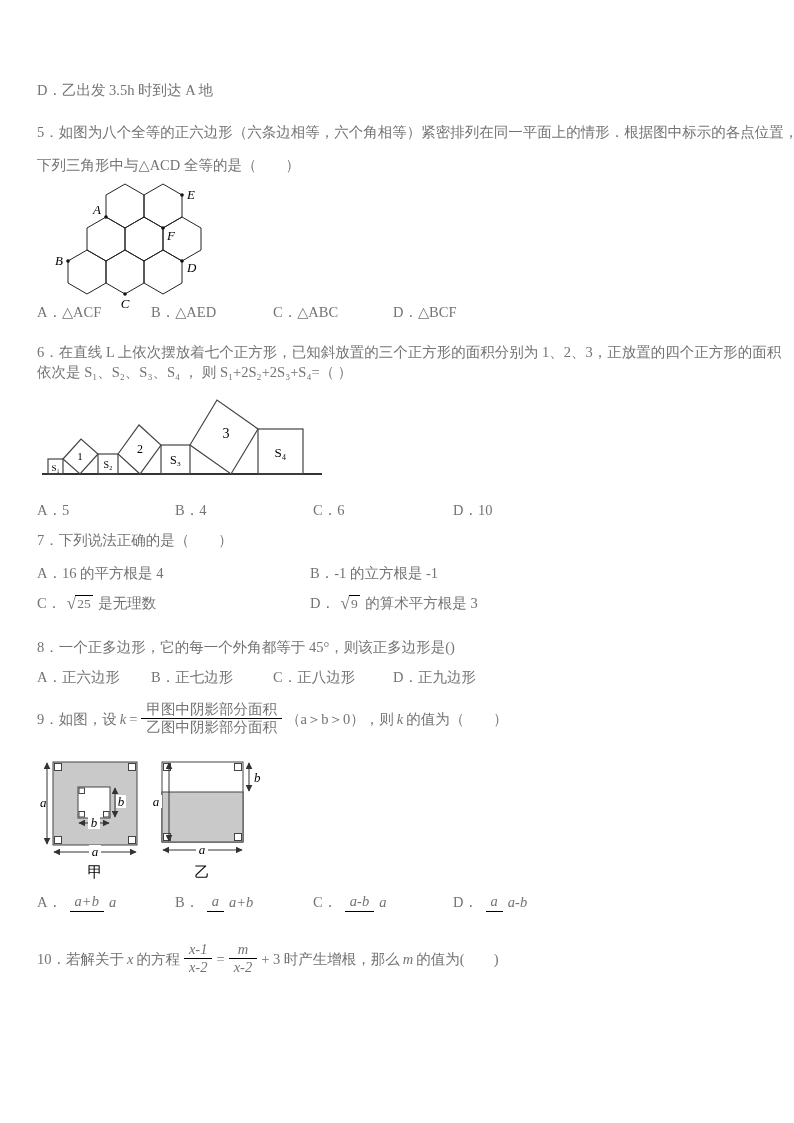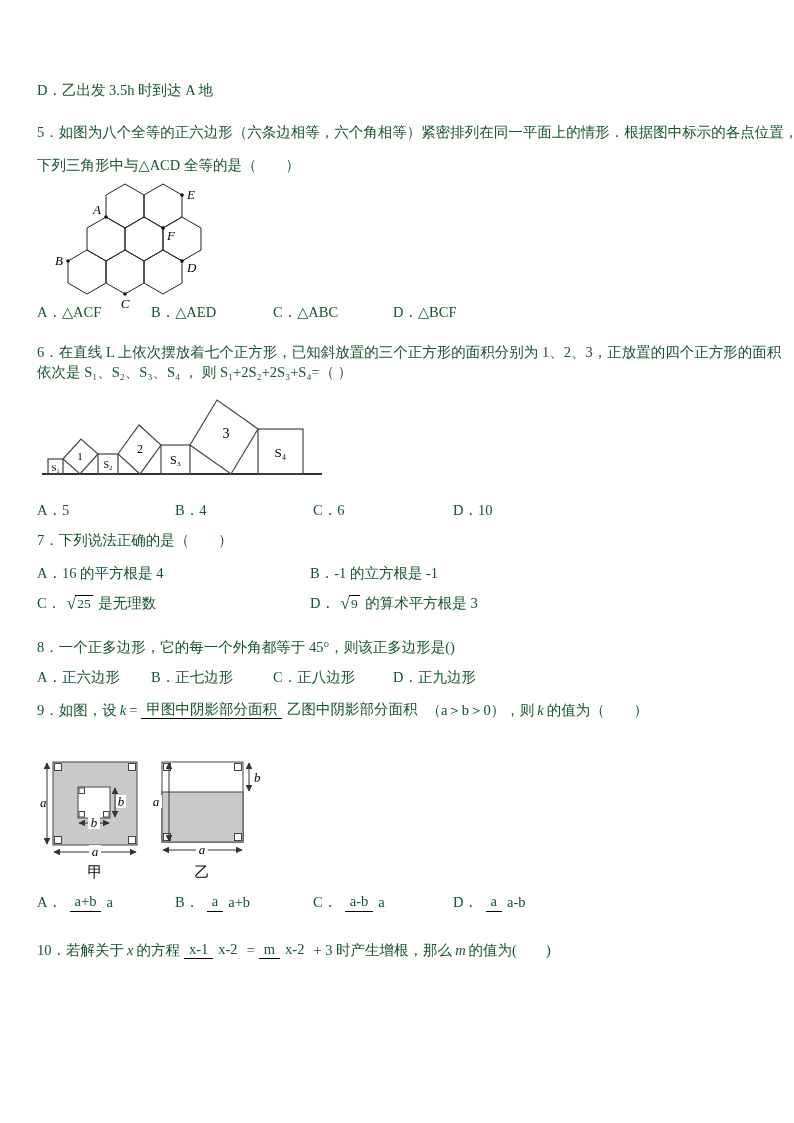--- a/index.html
+++ b/index.html
@@ -1,33 +1,33 @@
 <!DOCTYPE html>
 <html><head>
 <meta charset="utf-8">
 <style>
   html,body{margin:0;padding:0;background:#fff;}
   #page{position:relative;width:794px;height:1123px;background:#fff;overflow:hidden;
-        font-family:"Liberation Serif","DejaVu Serif",serif;color:#14532d;}
+        font-family:"Liberation Serif","DejaVu Serif",serif;color:#737373;}
   .line{position:absolute;left:37px;font-size:14.5px;line-height:1.25;white-space:nowrap;}
   .opts span{display:inline-block;vertical-align:middle;}
   .cols-a span:nth-child(1){width:114px;}
   .cols-a span:nth-child(2){width:122px;}
   .cols-a span:nth-child(3){width:120px;}
   .cols-b > span:nth-child(1), .cols-b > .cell:nth-child(1){width:138px;}
   .cols-b > span:nth-child(2), .cols-b > .cell:nth-child(2){width:138px;}
   .cols-b > span:nth-child(3), .cols-b > .cell:nth-child(3){width:140px;}
   .cols-2 > .cell:nth-child(1){width:273px;}
   .cell{display:inline-flex;align-items:center;vertical-align:middle;}
   .flexline{display:flex;align-items:center;}
   .it{font-style:italic;padding:0 3px;}
-  .frac{display:inline-flex;flex-direction:row;text-align:center;line-height:1.2;margin:0 4px;vertical-align:middle;}
+  .frac{display:inline-flex;flex-direction:column;text-align:center;line-height:1.2;margin:0 4px;vertical-align:middle;}
   .frac .fn{border-bottom:1px solid #000;padding:0 5px;}
   .frac .fd{padding:0 5px;}
-  .fvar{}
+  .fvar{font-style:italic;}
   .sqrt{display:inline-flex;align-items:flex-start;margin:0 2px;}
   .sqrt .rad{font-size:17px;line-height:1.05;margin-right:-1px;}
   .sqrt .bod{border-top:1.2px solid #000;padding:0 2px;line-height:1.25;font-size:13.5px;}
   .bold{font-weight:bold;font-size:15px;}
   svg{position:absolute;}
   svg text{font-family:"Liberation Serif","DejaVu Serif",serif;fill:#000;}
   .ptlab{font-style:italic;font-size:13px;}
   .slab{font-size:11px;}
   .dimlab{font-style:italic;font-size:13px;}
   .cap{font-size:15px;}

